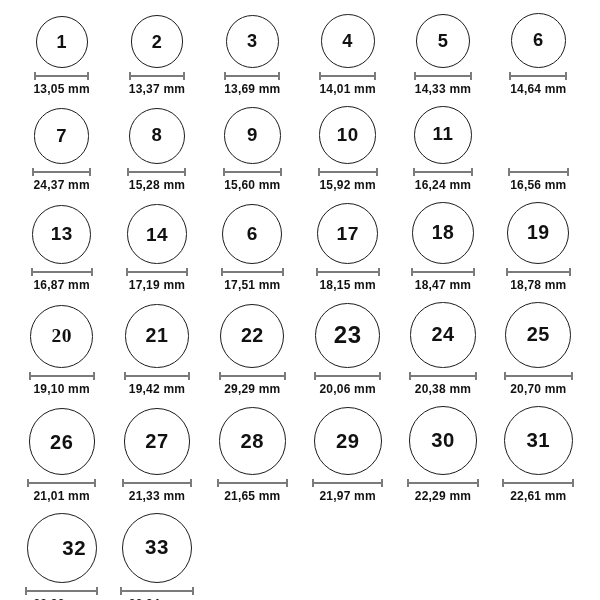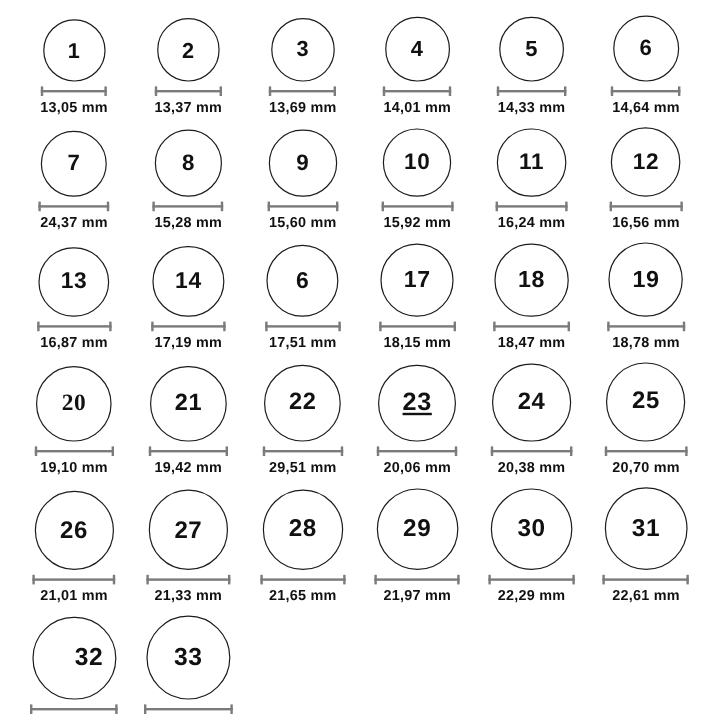--- a/index.html
+++ b/index.html
@@ -195,23 +195,20 @@
           <span class="num" style="font-size: 18.8px;">11</span>
         </div>
         <div class="dim" style="width: 60.7px;">
           <div class="tick tick-l"></div>
           <div class="tick tick-r"></div>
           <div class="hline"></div>
         </div>
         <div class="label">16,24 mm</div>
       </div>
       <div class="cell">
-        <div class="circle" style="width: 58.3px; height: 58.3px;">
-          <span class="num" style="font-size: 18.88px;">12</span>
-        </div>
         <div class="dim" style="width: 61.3px;">
           <div class="tick tick-l"></div>
           <div class="tick tick-r"></div>
           <div class="hline"></div>
         </div>
         <div class="label">16,56 mm</div>
       </div>
       <div class="cell">
         <div class="circle" style="width: 58.8px; height: 58.8px;">
           <span class="num" style="font-size: 18.96px;">13</span>
@@ -302,25 +299,25 @@
       </div>
       <div class="cell">
         <div class="circle" style="width: 64px; height: 64px;">
           <span class="num" style="font-size: 19.68px;">22</span>
         </div>
         <div class="dim" style="width: 67px;">
           <div class="tick tick-l"></div>
           <div class="tick tick-r"></div>
           <div class="hline"></div>
         </div>
-        <div class="label">29,51 mm</div>
+        <div class="label">29,29 mm</div>
       </div>
       <div class="cell">
         <div class="circle" style="width: 64.5px; height: 64.5px;">
-          <span class="num" style="font-size: 21px; text-decoration: underline;">23</span>
+          <span class="num" style="font-size: 24px;">23</span>
         </div>
         <div class="dim" style="width: 67.5px;">
           <div class="tick tick-l"></div>
           <div class="tick tick-r"></div>
           <div class="hline"></div>
         </div>
         <div class="label">20,06 mm</div>
       </div>
       <div class="cell">
         <div class="circle" style="width: 65.1px; height: 65.1px;">

